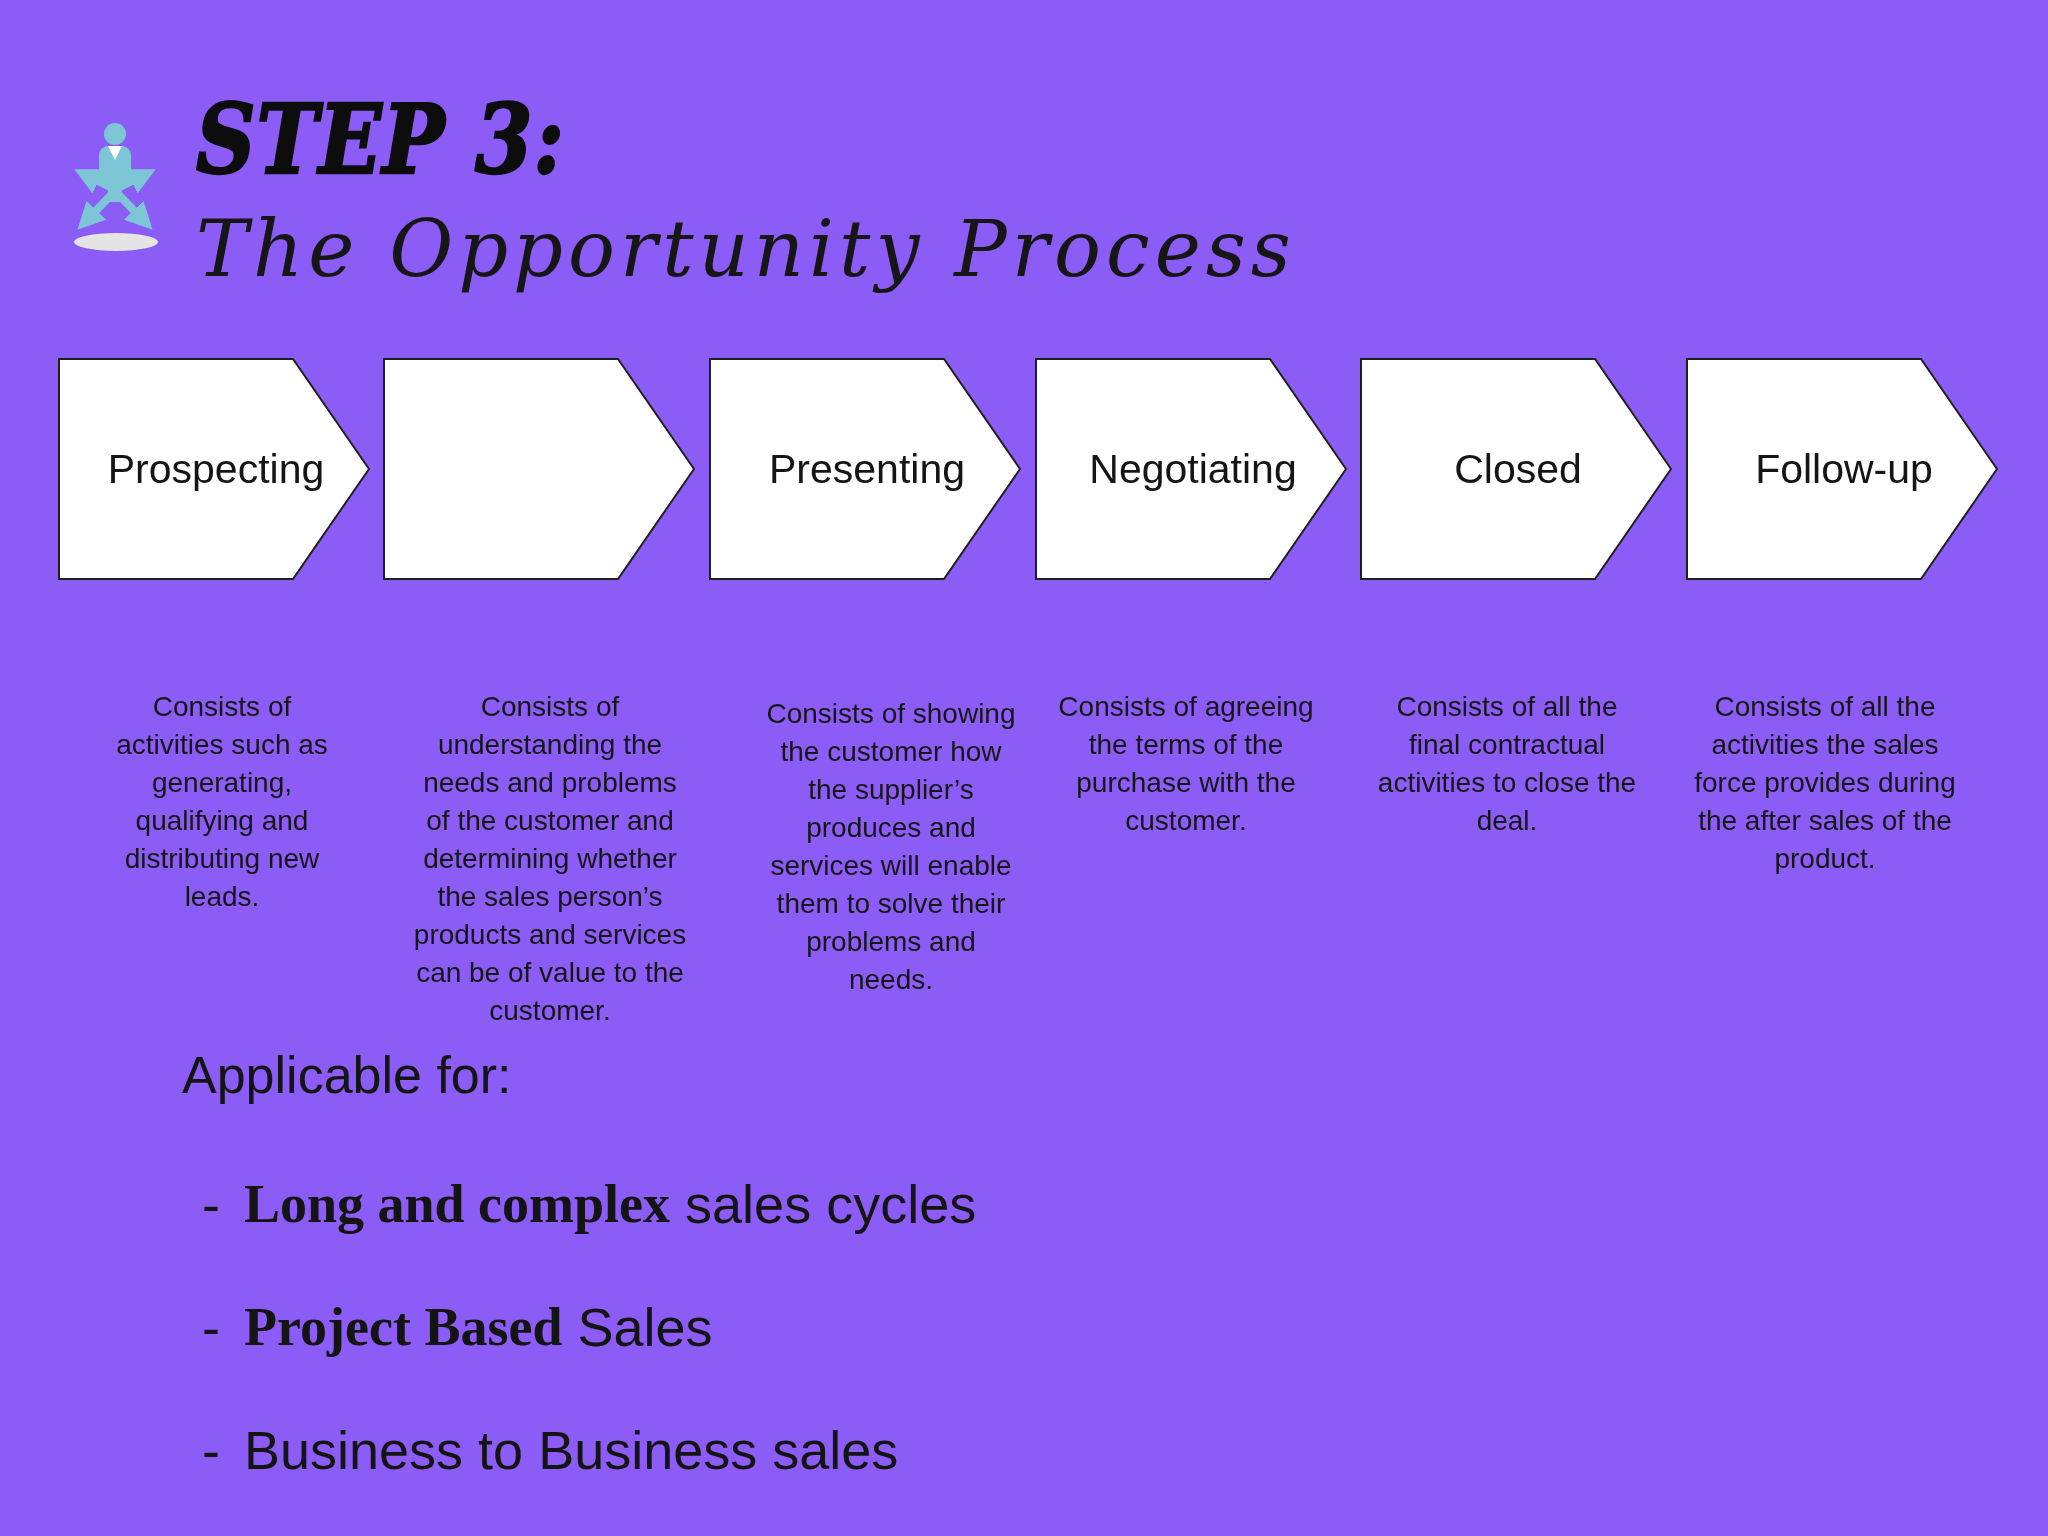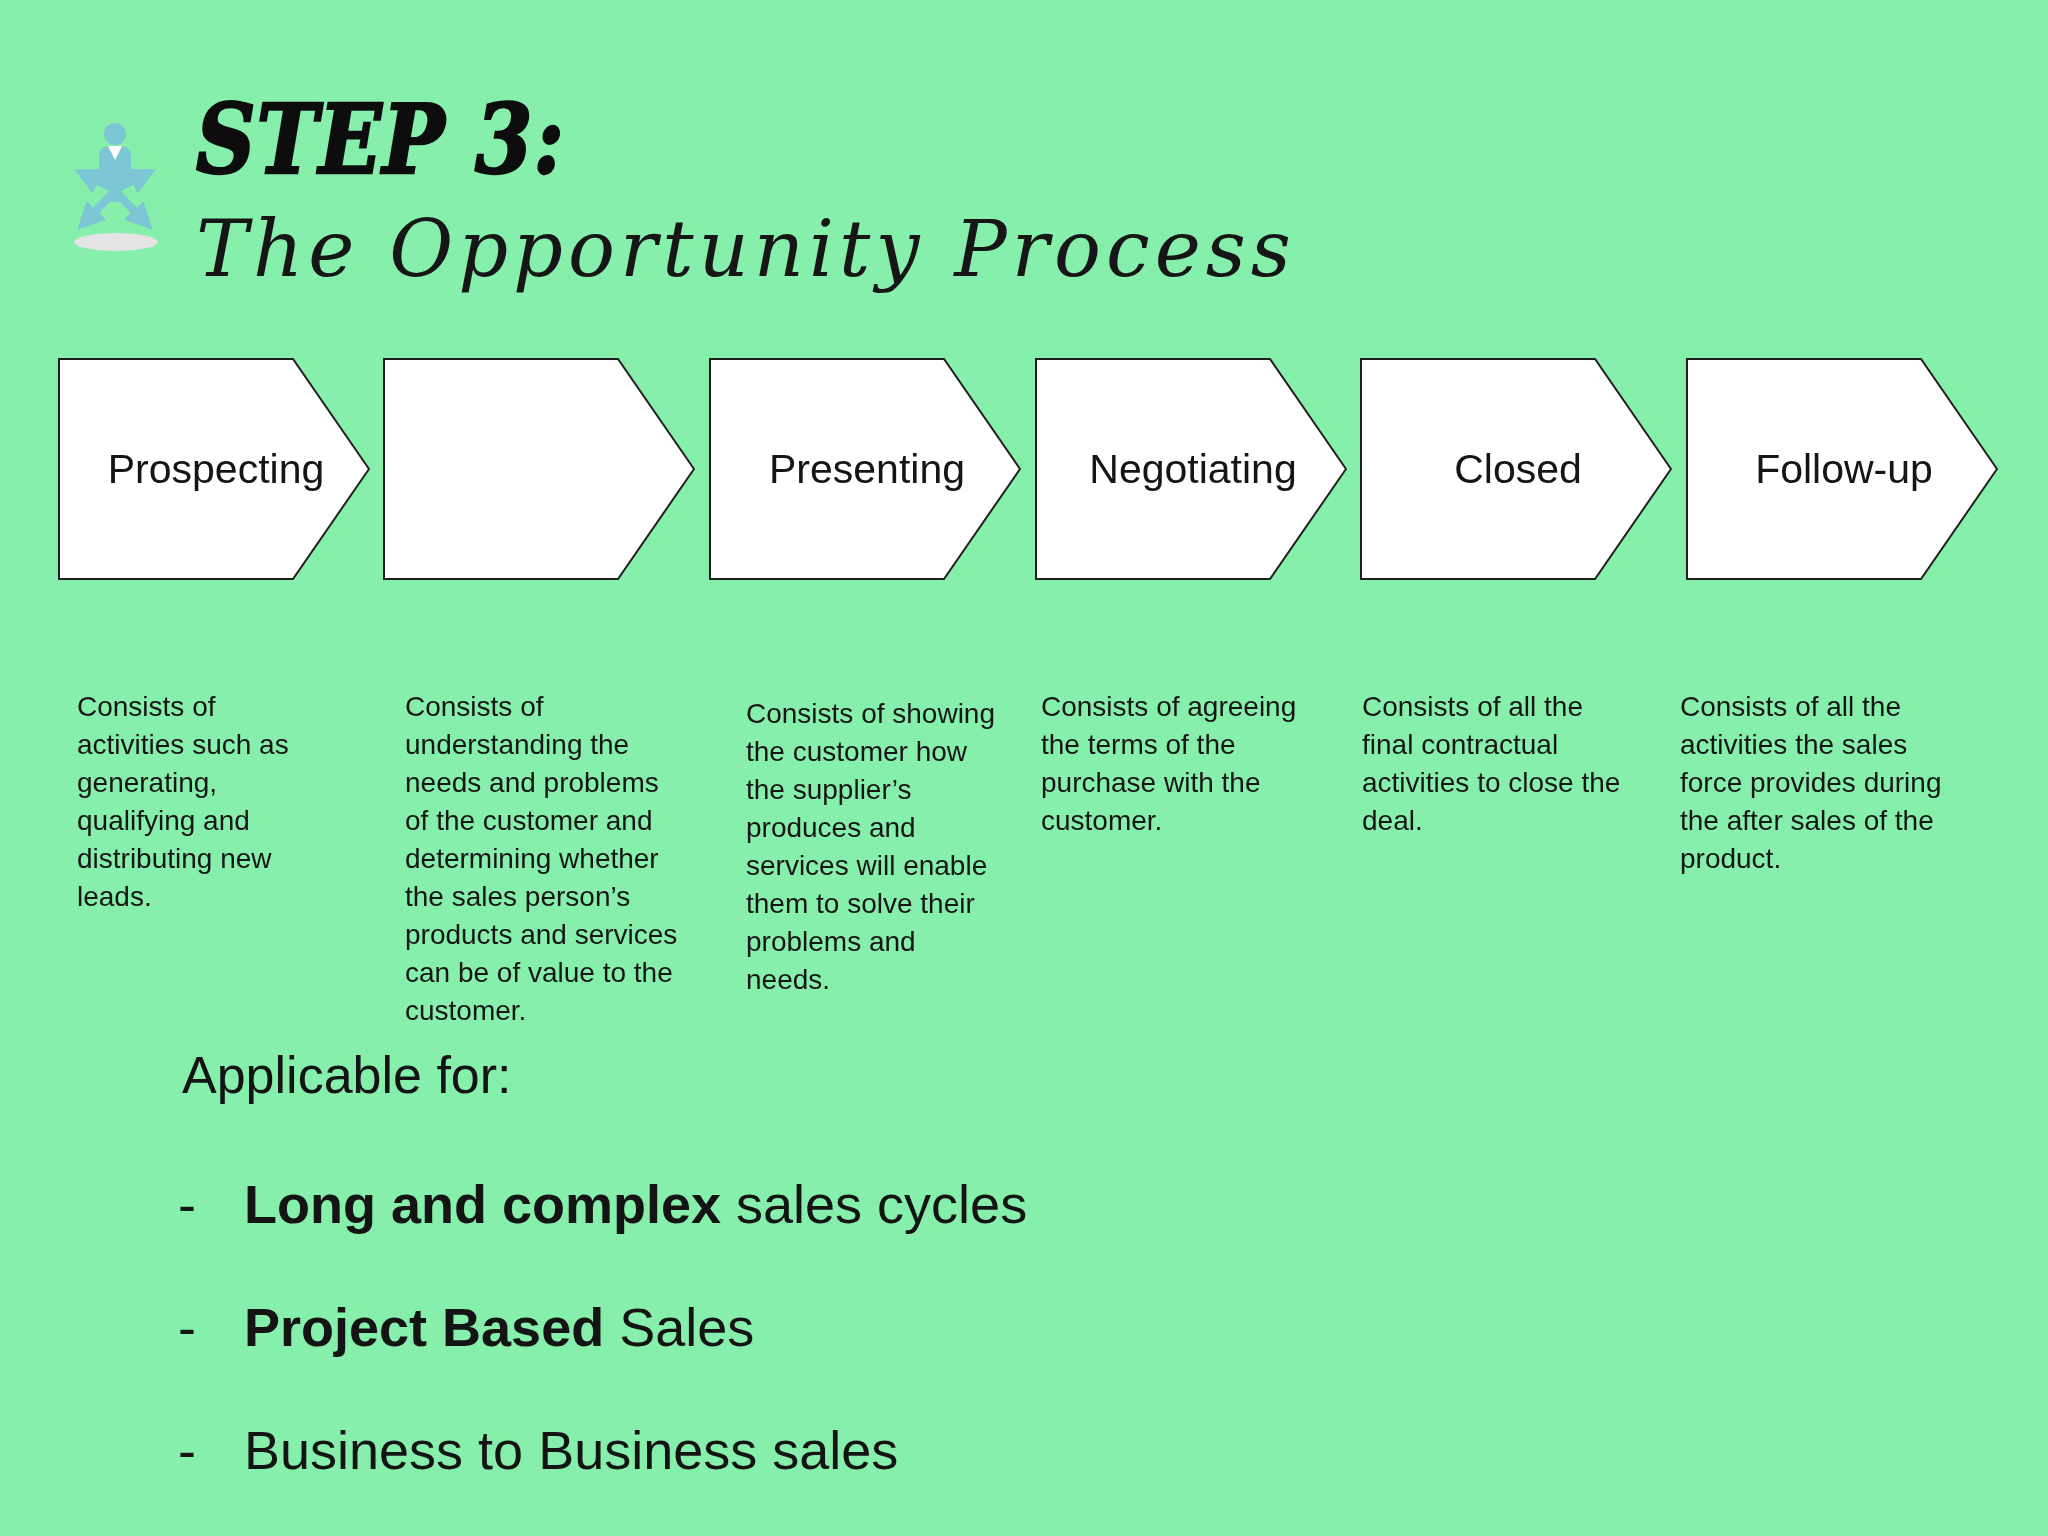--- a/index.html
+++ b/index.html
@@ -1,17 +1,17 @@
 <!DOCTYPE html>
 <html><head>
 <meta charset="utf-8">
 <style>
   html,body{margin:0;padding:0;background:#ffffff;}
-  .slide{position:relative;width:2048px;height:1536px;background:#86efac;overflow:hidden;
-         font-family:"Liberation Sans","DejaVu Sans",sans-serif;color:#111;}
+  .slide{position:relative;width:2048px;height:1536px;background:#8b5cf6;overflow:hidden;
+         font-family:"Liberation Sans","DejaVu Sans",sans-serif;color:#111;text-align:center;}
 
   
   .hicon{position:absolute;left:66px;top:120px;width:100px;height:132px;}
   .t-step{position:absolute;left:196px;top:92px;font-family:"DejaVu Serif",serif;
           font-style:italic;font-weight:900;font-size:96px;line-height:1;color:#0d0d0d;
           -webkit-text-stroke:2.5px #0d0d0d;letter-spacing:1px;
           transform:scaleX(.86);transform-origin:left top;white-space:nowrap;}
   .t-sub{position:absolute;left:196px;top:210px;font-family:"DejaVu Serif",serif;
          font-style:italic;font-weight:normal;font-size:78px;line-height:1;color:#161616;
          letter-spacing:5px;white-space:nowrap;}
@@ -26,21 +26,21 @@
 
   
   .desc{position:absolute;top:653px;width:290px;font-size:28px;line-height:38px;
         color:#161616;white-space:pre-line;margin-top:35px;}
   .d0{left:77px}.d1{left:405px}.d2{left:746px;top:660px}.d3{left:1041px}.d4{left:1362px}.d5{left:1680px}
 
   
   .applicable{position:absolute;left:182px;top:1045px;font-size:52px;color:#141414;}
   .bullet{position:absolute;left:178px;display:flex;font-size:54px;color:#141414;white-space:pre;}
   .bullet .marker{width:66px;flex:0 0 66px;}
-  .bullet .b{font-weight:bold;}
+  .bullet .b{font-weight:bold;font-family:Liberation Serif, serif;}
   .b0{top:1173px}.b1{top:1296px}.b2{top:1419px}
 </style>
 </head>
 <body>
 
 <div class="slide">
 
   <div class="hicon">
     <svg width="100" height="132" viewBox="0 0 100 132" xmlns="http://www.w3.org/2000/svg">
       <defs>

